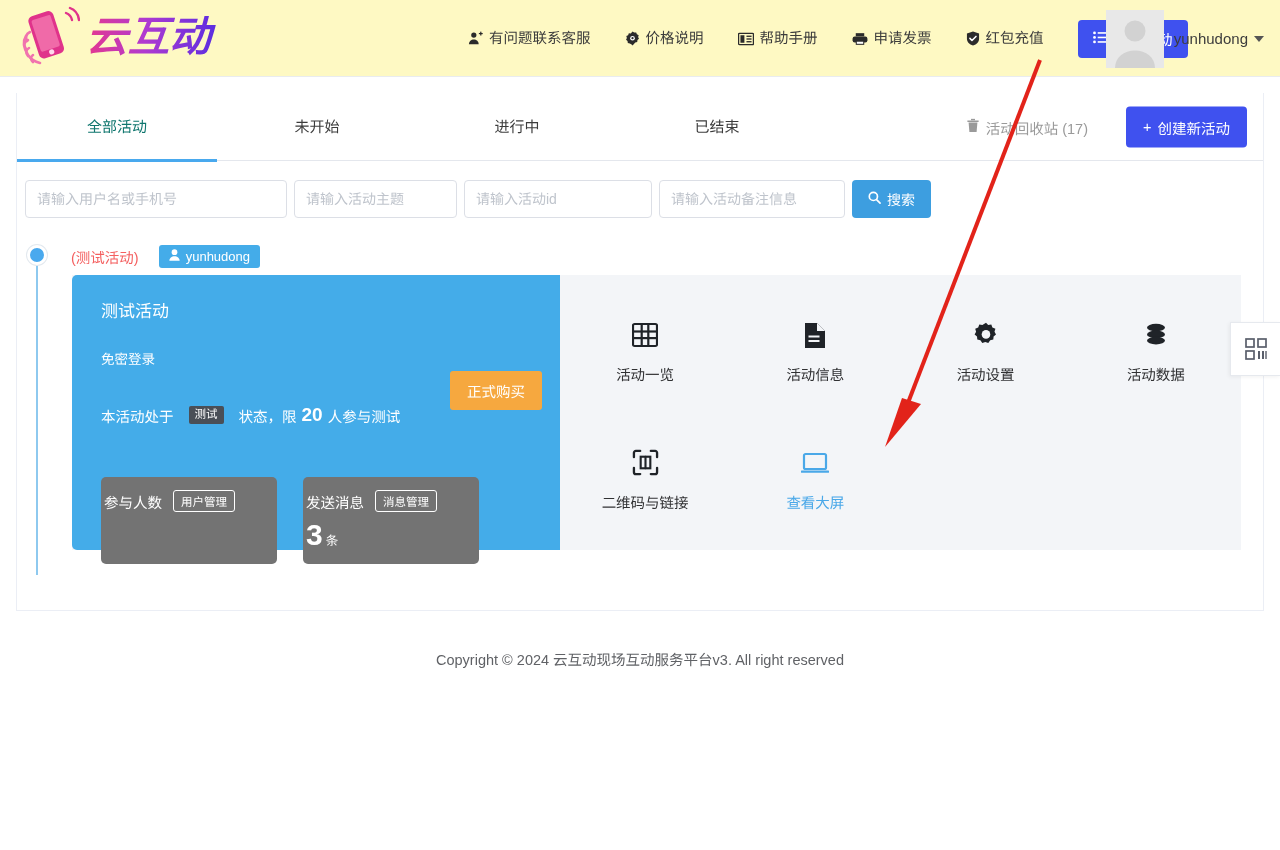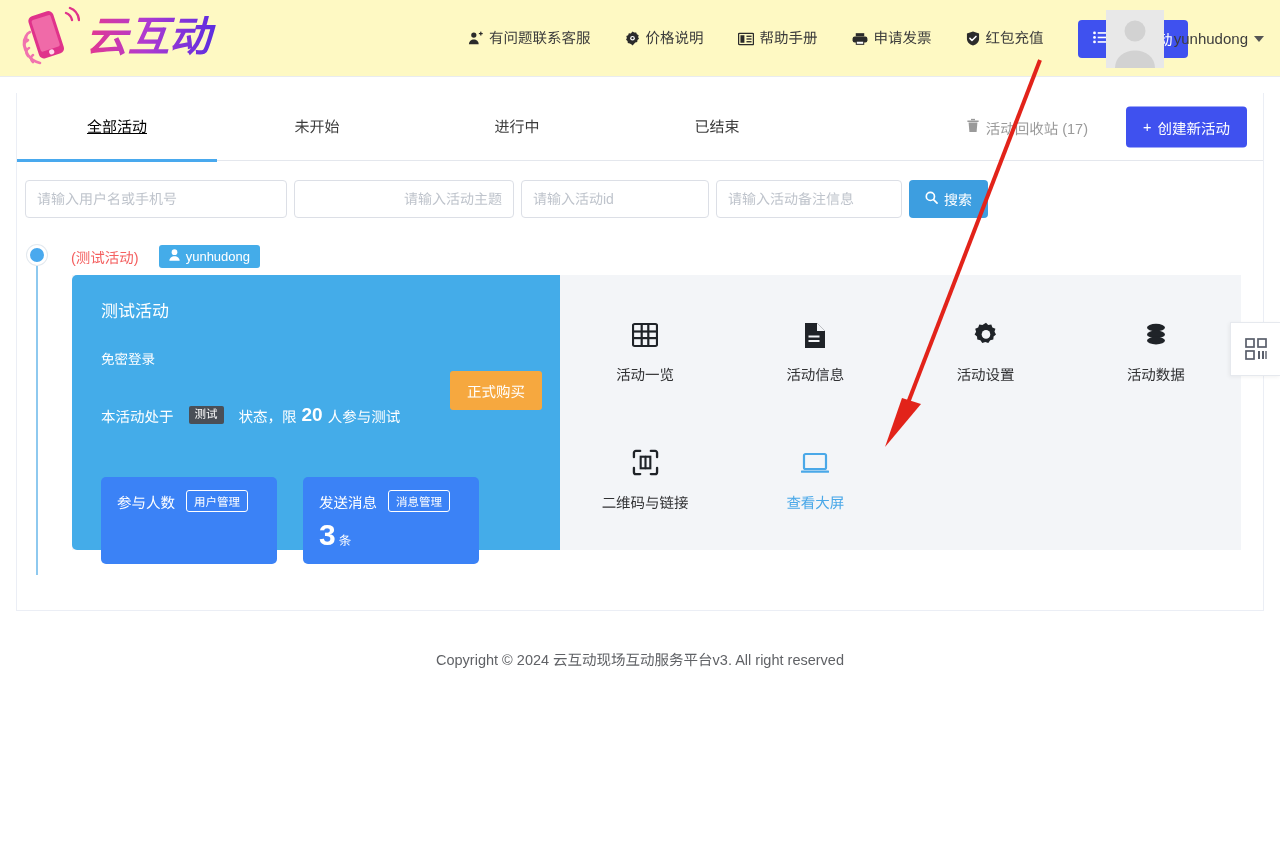--- a/index.html
+++ b/index.html
@@ -85,21 +85,21 @@
     position: relative; height: 68px;
     border-bottom: 1px solid #e4e7ed;
     display: flex; align-items: center;
   }
   .tab {
     width: 200px; text-align: center;
     font-size: 15px; color: #3c3c3c;
     cursor: pointer; line-height: 68px; height: 68px;
     position: relative;
   }
-  .tab.active { color: #000000; text-decoration: underline; }
+  .tab.active { color: #0f766e; }
   .tab.active::after {
     content: ""; position: absolute; left: 0; right: 0; bottom: -1px;
     height: 3px; background: #49a9ee;
   }
   .recycle {
     position: absolute; right: 175px; top: 50%; transform: translateY(-50%);
     display: flex; align-items: center; gap: 7px;
     font-size: 14.5px; color: #9a9a9a; cursor: pointer; white-space: nowrap;
   }
   .btn-create {
@@ -116,21 +116,21 @@
     display: flex; align-items: center; padding-left: 8px;
   }
   .field {
     height: 38px; border: 1px solid #dcdfe6; border-radius: 4px;
     background: #fff; font-size: 14px; color: #bfc4cc;
     padding: 0 11px; margin-right: 7px;
     outline: none; font-family: inherit;
   }
   .field::placeholder { color: #bfc4cc; opacity: 1; }
   .f1 { width: 262px; }
-  .f2 { width: 220px; text-align: right; }
+  .f2 { width: 163px; }
   .f3 { width: 188px; }
   .f4 { width: 186px; }
   .btn-search {
     height: 38px; padding: 0 16px; background: #3d9ee0; color: #fff;
     border: none; border-radius: 4px; font-size: 14px;
     display: flex; align-items: center; gap: 6px; cursor: pointer;
     font-family: inherit; white-space: nowrap;
   }
 
   
@@ -179,22 +179,22 @@
   }
   .big-num { font-size: 19px; font-weight: bold; margin: 0 5px; }
   .btn-buy {
     position: absolute; right: 18px; top: 96px;
     background: #f5a council; background: #f6a83f; color: #fff;
     font-size: 14.5px; padding: 9px 17px; border-radius: 3px; cursor: pointer;
     white-space: nowrap;
   }
   .stats { display: flex; gap: 26px; margin-top: 51px; }
   .stat {
-    width: 176px; height: 87px; background: #3b82f6; border-radius: 5px;
-    padding: 13px 14px 0 16px;
+    width: 176px; height: 87px; background: #737373; border-radius: 5px;
+    padding: 13px 14px 0 3px;
   }
   .stat-top { display: flex; align-items: center; gap: 11px; }
   .stat-label { font-size: 14.5px; color: #fff; }
   .stat-btn {
     border: 1px solid #fff; border-radius: 3px; color: #fff;
     font-size: 11.5px; padding: 2px 7px; cursor: pointer; white-space: nowrap;
   }
   .stat-val { margin-top: 6px; color: #fff; }
   .stat-val .n { font-size: 30px; font-weight: bold; }
   .stat-val .u { font-size: 12.5px; margin-left: 3px; }

